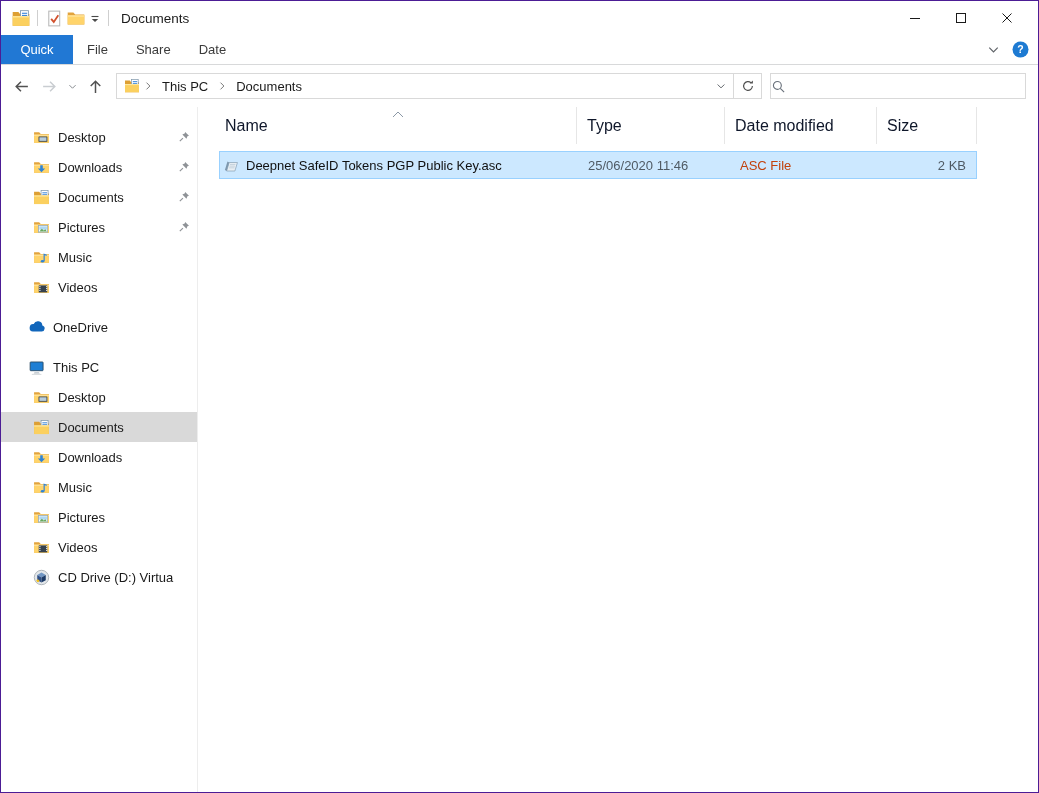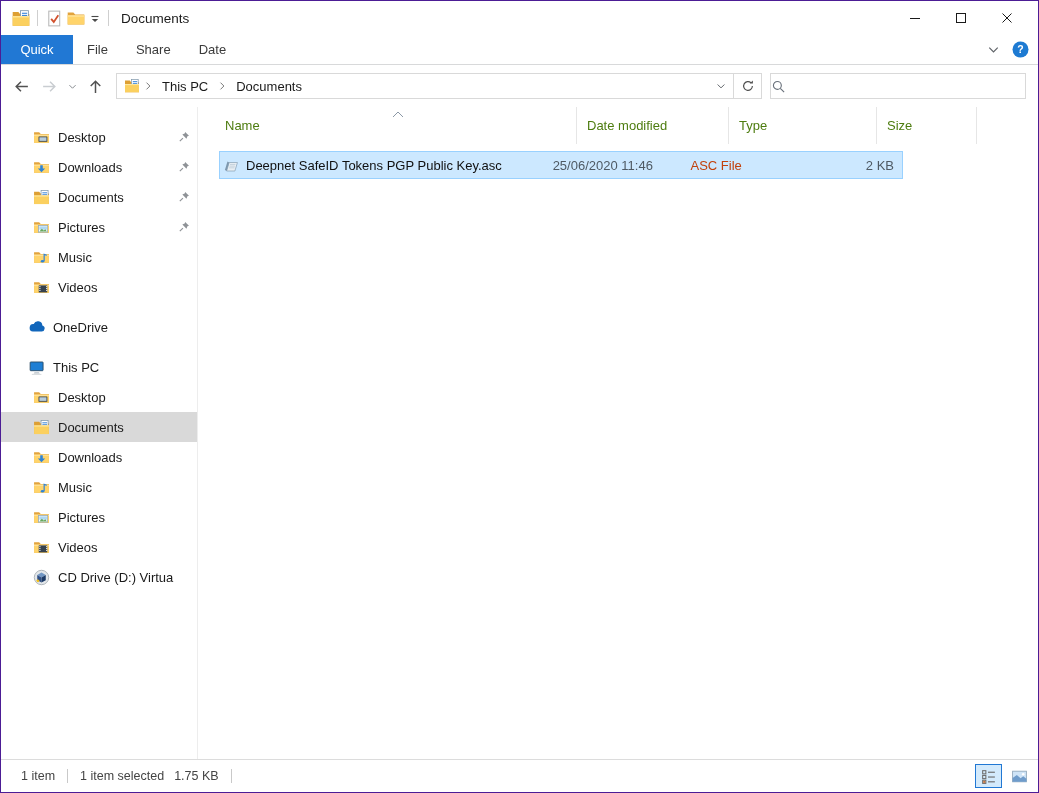--- a/index.html
+++ b/index.html
@@ -56,28 +56,28 @@
   .sidebar{flex:0 0 197px;width:197px;border-right:1px solid #ededed;box-sizing:border-box;padding-top:15px;font-size:13px;color:#1a1a1a;overflow:hidden;}
   .sec{margin-bottom:10px;}
   .itm{height:30px;display:flex;align-items:center;padding-left:27px;white-space:nowrap;}
   .itm.child{padding-left:32px;}
   .itm .ico{width:17px;height:17px;margin-right:8px;flex:0 0 17px;}
   .itm.sel{background:#d9d9d9;}
   .pin{margin-left:auto;margin-right:6px;width:14px;height:14px;flex:0 0 14px;}
   .pin svg{width:100%;height:100%;}
 
   .filearea{flex:1;padding-left:21px;box-sizing:border-box;overflow:hidden;}
-  .cols{display:flex;height:37px;font-size:13px;color:#4d7c0f;}
+  .cols{display:flex;height:37px;font-size:16px;color:#0f172a;}
   .col{display:flex;align-items:center;box-sizing:border-box;border-right:1px solid #e6e6e6;}
   .col.c-name{width:358px;padding-left:6px;position:relative;}
   .col.c-date{width:152px;padding-left:10px;}
   .col.c-type{width:148px;padding-left:10px;}
   .col.c-size{width:100px;padding-left:10px;}
   .sortcaret{position:absolute;left:171px;top:1px;width:16px;height:12px;color:#8b98a6;}
-  .row{width:684px;height:28px;margin-top:7px;display:flex;align-items:center;background:#cce8ff;border:1px solid #99d1ff;box-sizing:border-box;font-size:13px;}
+  .row{width:758px;height:28px;margin-top:7px;display:flex;align-items:center;background:#cce8ff;border:1px solid #99d1ff;box-sizing:border-box;font-size:13px;}
   .cell{box-sizing:border-box;white-space:nowrap;overflow:hidden;}
   .cell.c-name{width:358px;display:flex;align-items:center;padding-left:3px;color:#111;}
   .cell.c-name .ico{width:17px;height:17px;margin-right:6px;flex:0 0 17px;}
   .cell.c-date{width:152px;padding-left:10px;color:#4f5a64;}
   .cell.c-type{width:148px;padding-left:10px;color:#c2410c;}
   .cell.c-size{width:96px;text-align:right;padding-right:8px;color:#4f5a64;}
 
   
   .statusbar{flex:0 0 33px;border-top:1px solid #dcdcdc;display:flex;align-items:center;padding:0 5px 0 20px;font-size:12.5px;color:#444;box-sizing:border-box;}
   .sdiv{width:1px;height:14px;background:#c9c9c9;margin:0 12px;}
@@ -555,25 +555,25 @@
     <div class="filearea">
       <div class="cols">
         <div class="col c-name">
           <span class="ic sortcaret">
               <svg viewBox="0 0 16 12">
                 <use href="#i-caretup"></use>
               </svg>
             </span>
           <span>Name</span>
         </div>
+        <div class="col c-type">
+          <span>Type</span>
+        </div>
         <div class="col c-date">
           <span>Date modified</span>
-        </div>
-        <div class="col c-type">
-          <span>Type</span>
         </div>
         <div class="col c-size">
           <span>Size</span>
         </div>
       </div>
 
       <div class="row">
         <div class="cell c-name">
           <span class="ico">
               <svg>
@@ -582,37 +582,14 @@
             </span>
           <span>Deepnet SafeID Tokens PGP Public Key.asc</span>
         </div>
         <div class="cell c-date">25/06/2020 11:46</div>
         <div class="cell c-type">ASC File</div>
         <div class="cell c-size">2 KB</div>
       </div>
     </div>
   </div>
 
-  <div class="statusbar">
-    <span>1 item</span>
-    <span class="sdiv"></span>
-    <span>1 item selected</span>
-    <span class="ssize">1.75 KB</span>
-    <span class="sdiv"></span>
-    <div class="status-right">
-      <div class="vbtn active">
-          <span class="ic">
-            <svg>
-              <use href="#i-details"></use>
-            </svg>
-          </span>
-        </div>
-      <div class="vbtn">
-          <span class="ic">
-            <svg>
-              <use href="#i-thumb"></use>
-            </svg>
-          </span>
-        </div>
-    </div>
-  </div>
 
 </div>
 
 </body></html>

